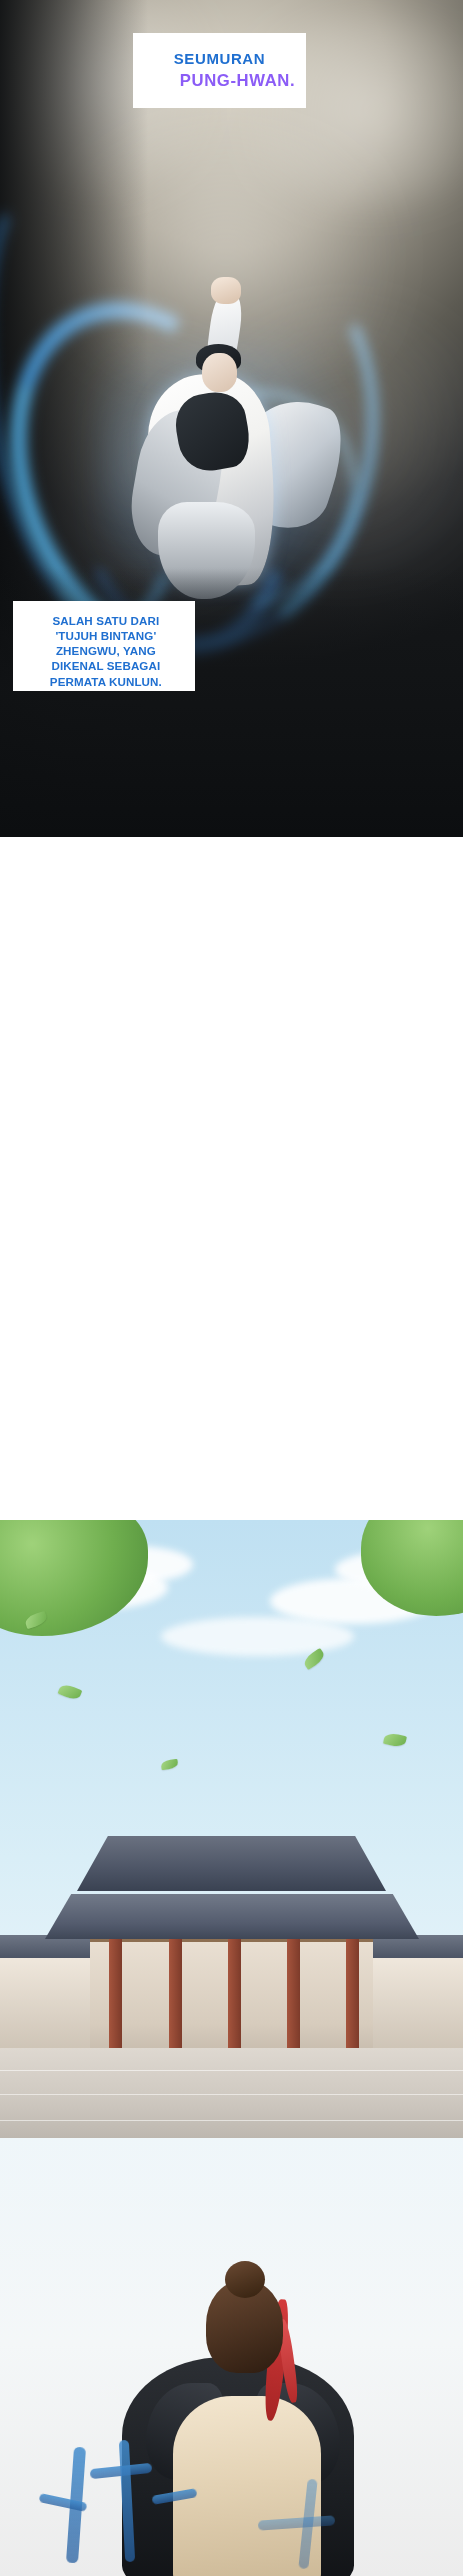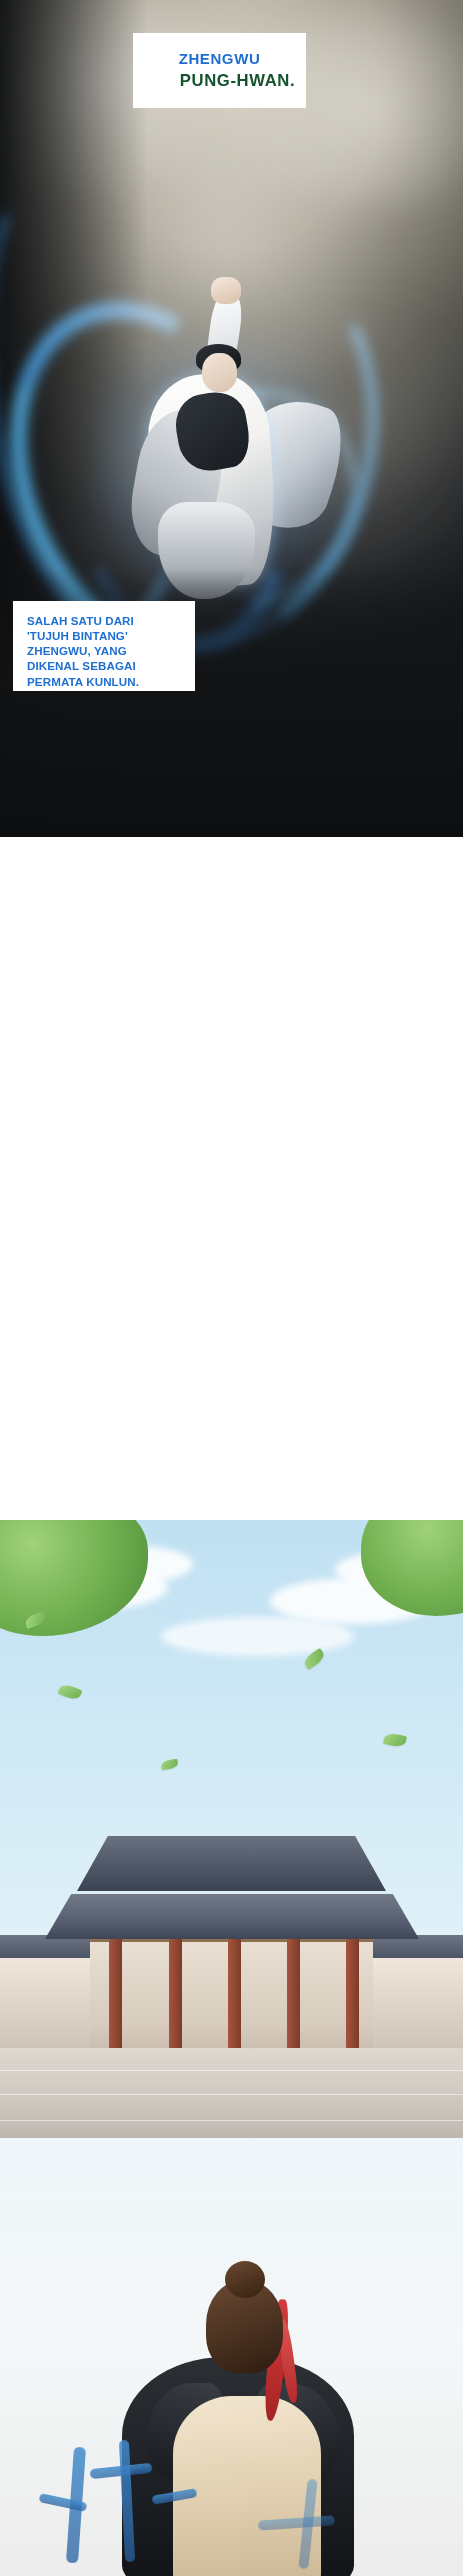--- a/index.html
+++ b/index.html
@@ -161,21 +161,21 @@
     justify-content: center;
     gap: 3.9px;
   }
   .title-line1 {
     color: #1f6fd0;
     font-size: 15px;
     letter-spacing: 0.6px;
     font-weight: 700;
   }
   .title-line2 {
-    color: #14532d;
+    color: #8b5cf6;
     font-size: 16.7px;
     letter-spacing: 0.6px;
     font-weight: 700;
     padding-left: 36px;
   }
 
   
   .caption-white {
     position: absolute;
     left: 13px;
@@ -186,20 +186,21 @@
     padding: 11.6px 10.3px 6.4px 14px;
     box-sizing: border-box;
   }
   .caption-white .txt {
     color: #1f6fd0;
     font-size: 11.6px;
     line-height: 1.32;
     font-weight: 700;
     letter-spacing: 0.1px;
     white-space: pre-line;
+    text-align: center;
   }
 
   
   .caption-dark {
     position: absolute;
     left: 219px;
     top: 663px;
     width: 193px;
   }
   .caption-dark .txt {
@@ -503,21 +504,21 @@
       <div class="fig-arm"></div>
       <div class="fig-fist"></div>
       <div class="fig-hair"></div>
       <div class="fig-head"></div>
     </div>
 
     <div class="dark-bottom"></div>
   </div>
 
   <div class="title-box">
-    <div class="title-line1">ZHENGWU</div>
+    <div class="title-line1">SEUMURAN</div>
     <div class="title-line2">PUNG-HWAN.</div>
   </div>
 
   <div class="caption-white">
     <div class="txt">SALAH SATU DARI
 'TUJUH BINTANG'
 ZHENGWU, YANG
 DIKENAL SEBAGAI
 PERMATA KUNLUN.</div>
   </div>

